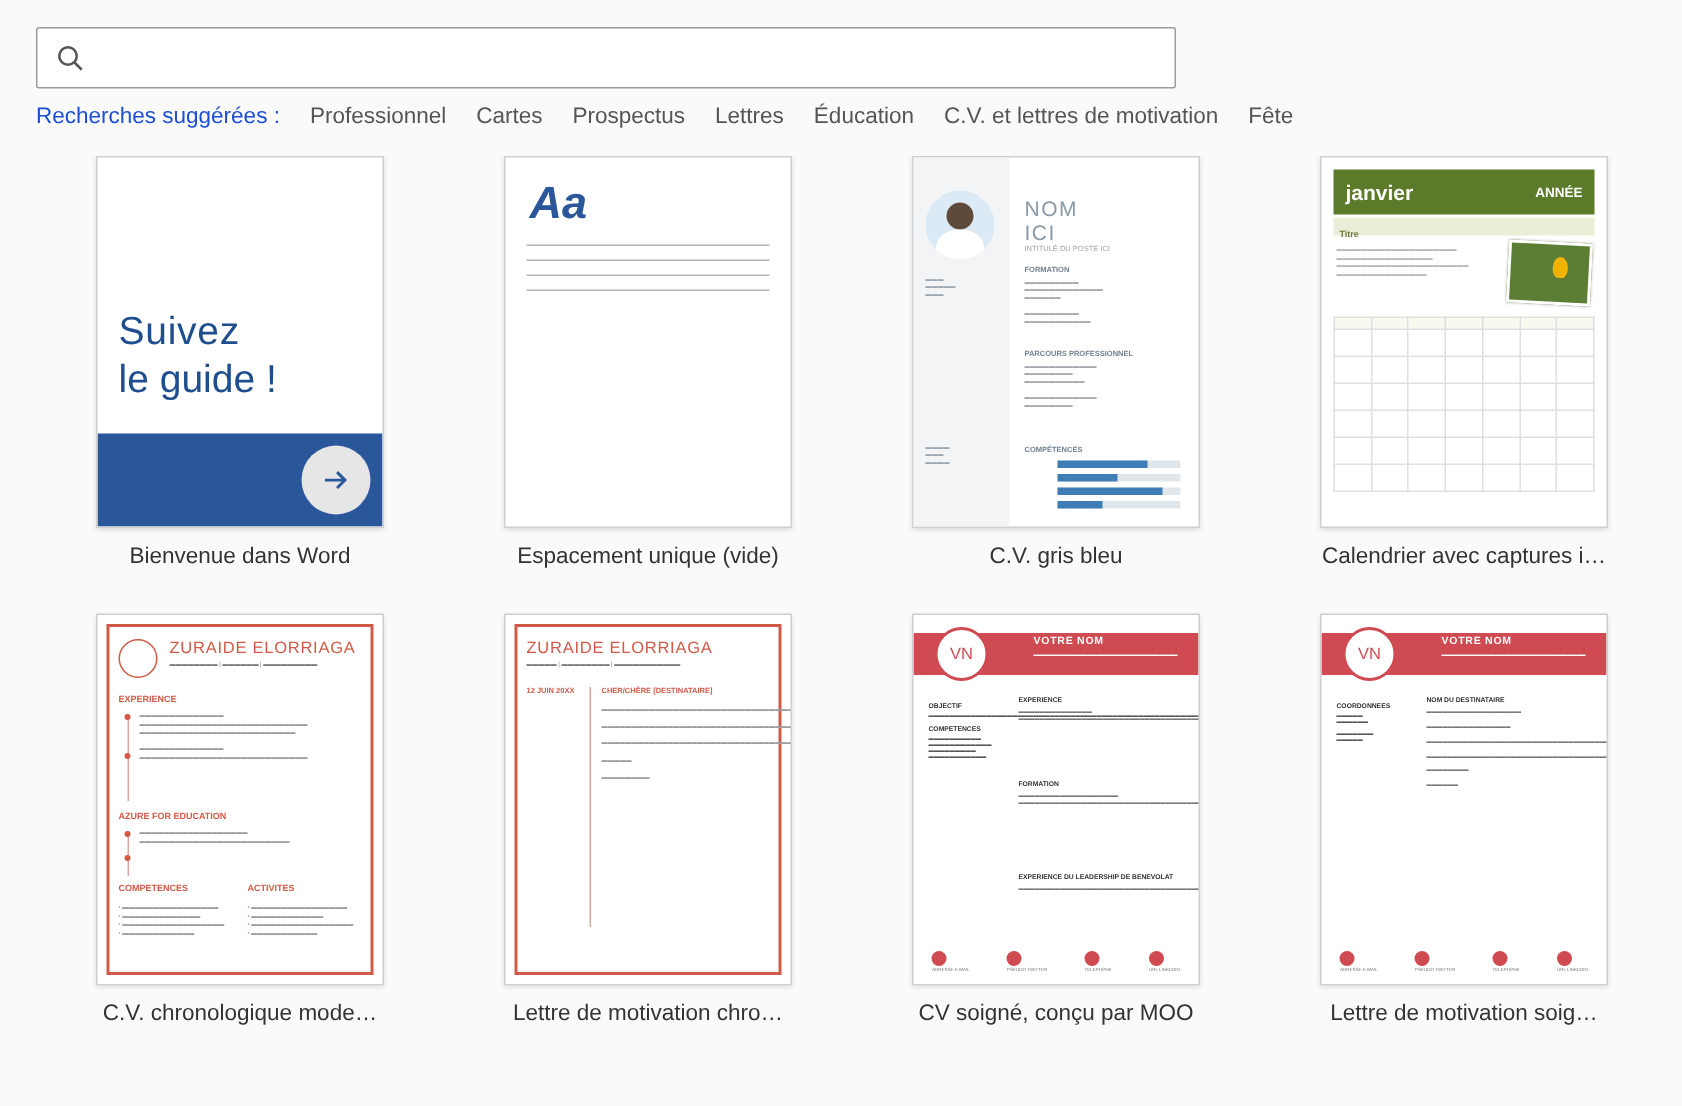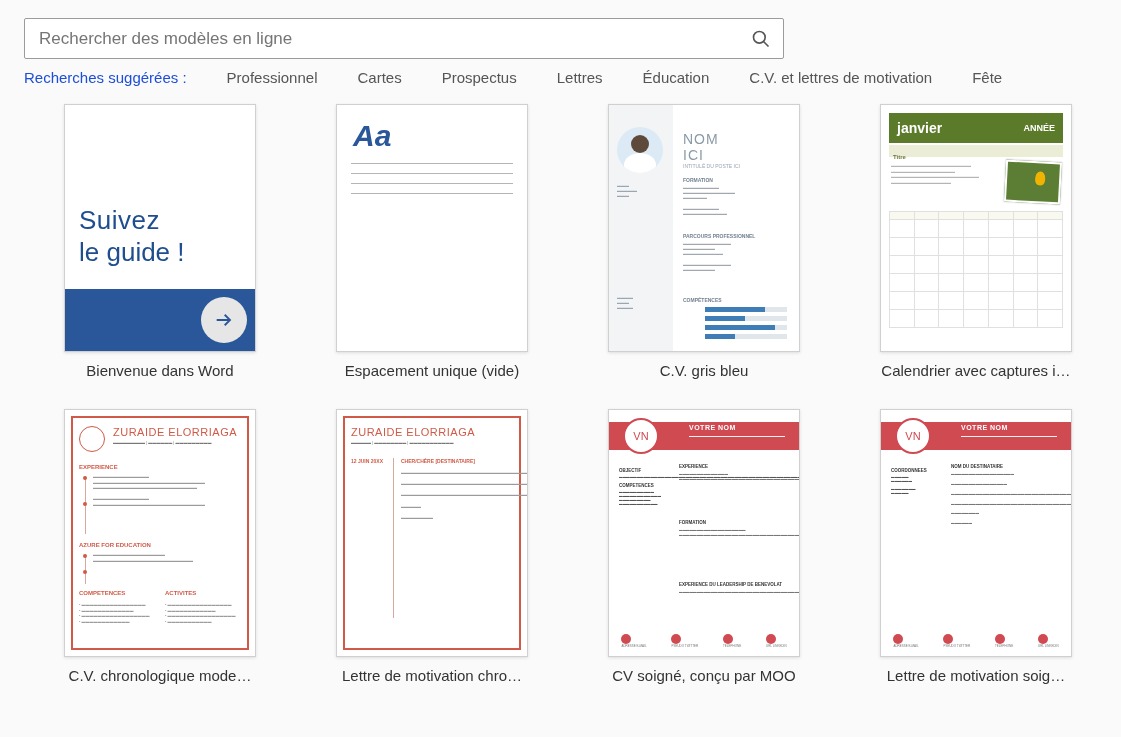--- a/index.html
+++ b/index.html
@@ -40,21 +40,21 @@
   }
   .suggestions {
     padding: 4px 24px 0 24px;
     font-size: 15px;
     color: #444;
     display: flex;
     gap: 20px;
     align-items: center;
   }
   .suggestions .label { color: #1d4ed8; }
-  .suggestions .item { color: #555; cursor: pointer; margin-left: 20px; }
+  .suggestions .item { color: #555; cursor: pointer; }
   .grid {
     padding: 18px 50px 0 60px;
     display: grid;
     grid-template-columns: repeat(4, 200px);
     column-gap: 72px;
     row-gap: 30px;
   }
   .tpl { width: 200px; display: flex; flex-direction: column; align-items: center; cursor: pointer; }
   .thumb {
     width: 192px; height: 248px;
@@ -140,21 +140,20 @@
   .t6 .ic { width:10px; height:10px; border-radius:50%; background:#d04a52;}
   .t6 .il { font-size:3px; color:#777; text-align:center;}
 
   
 </style>
 </head>
 <body>
 
 <div class="search-row">
   <div class="search-box">
-    <input type="text" placeholder="Rechercher des modèles en ligne" style="">
     <svg class="search-icon" viewBox="0 0 24 24">
       <circle cx="10" cy="10" r="7"></circle>
         <line x1="15" y1="15" x2="21" y2="21"></line>
     </svg>
   </div>
 </div>
 
 <div class="suggestions">
   <span class="label">Recherches suggérées :</span>
   <span class="item">Professionnel</span>

